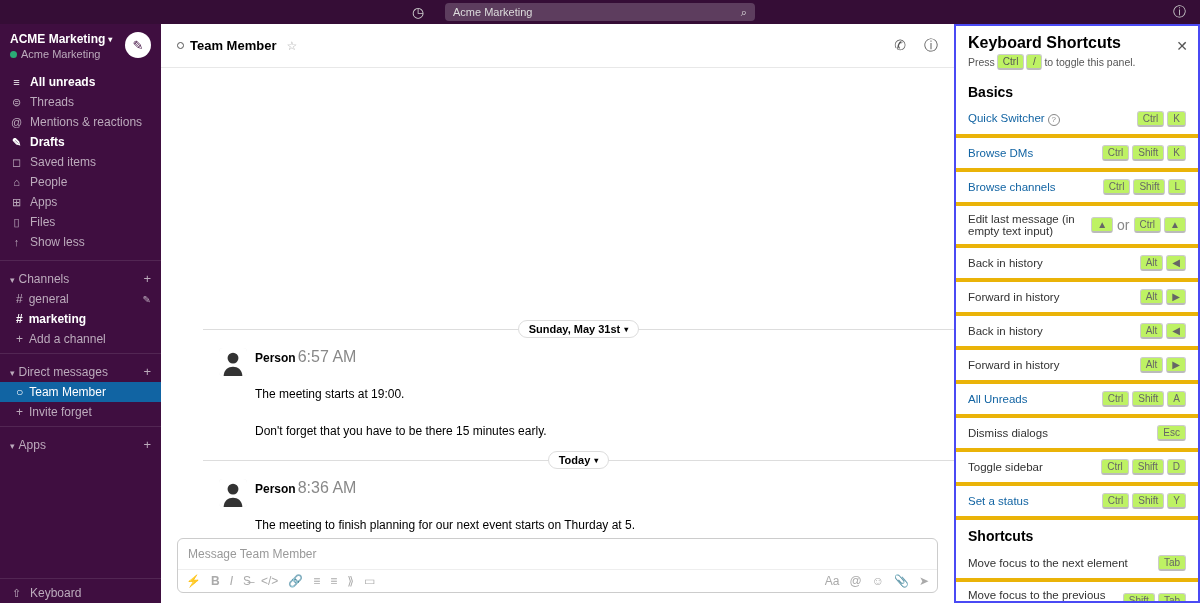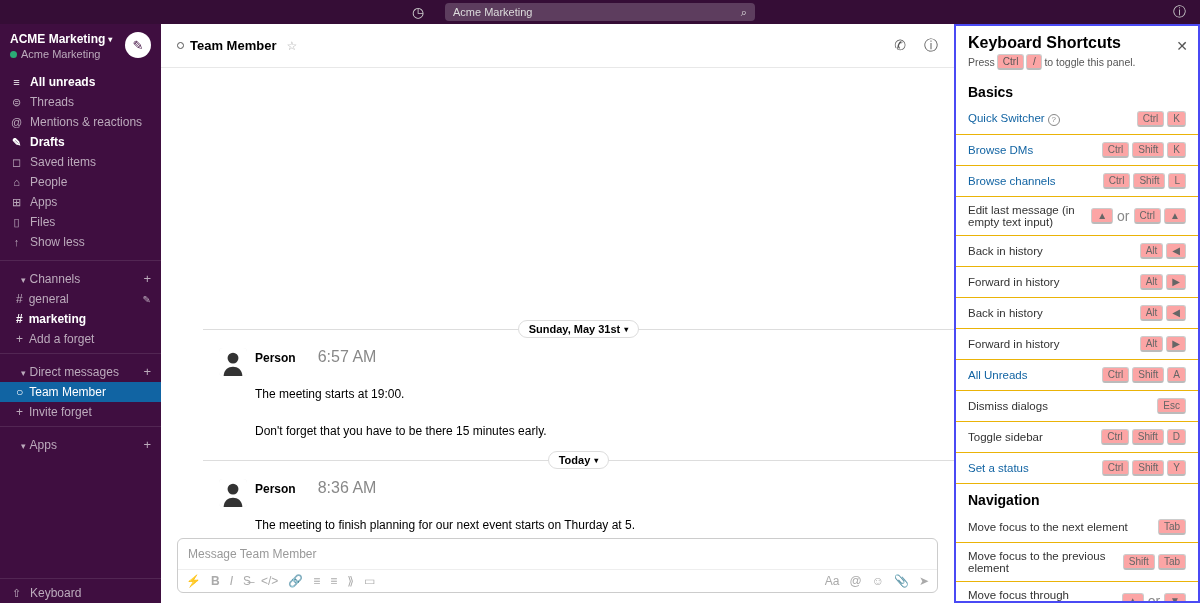--- a/index.html
+++ b/index.html
@@ -12,21 +12,21 @@
 .sidebar { width: 161px; background: #3f0e40; color: #bcabbc; font-size: 12px; display: flex; flex-direction: column; }
 .ws-header { padding: 8px 10px; display: flex; justify-content: space-between; align-items: flex-start; }
 .ws-name { color: #fff; font-weight: 700; font-size: 12px; display: flex; align-items: center; gap: 3px;}
 .ws-sub { color: #bcabbc; font-size: 11px; display: flex; align-items: center; gap: 4px; margin-top: 2px;}
 .presence-dot { width: 7px; height: 7px; background: #2bac76; border-radius: 50%; display: inline-block; }
 .compose-btn { width: 26px; height: 26px; background: #fff; border-radius: 50%; display: flex; align-items: center; justify-content: center; color: #3f0e40; font-size: 13px;}
 .nav-list { padding: 4px 0; }
 .nav-item { padding: 3px 10px; display: flex; align-items: center; gap: 7px; cursor: pointer; font-size: 12px;}
 .nav-item.bold { color: #fff; font-weight: 700; }
 .nav-item .icn { width: 13px; text-align: center; font-size: 11px; }
-.sec-header { padding: 6px 10px 3px; display: flex; justify-content: space-between; align-items: center; font-size: 12px; margin-left: 11px;}
+.sec-header { padding: 6px 10px 3px; display: flex; justify-content: space-between; align-items: center; font-size: 12px;}
 .sec-header .caret { font-size: 9px; margin-right: 4px;}
 .ch-item { padding: 3px 16px; display: flex; align-items: center; gap: 6px; font-size: 12px; position: relative;}
 .ch-item.active { background: #1164a3; color: #fff; }
 .ch-item.bold { color: #fff; font-weight: 700;}
 .divider { border-top: 1px solid #522653; margin: 4px 0; }
 .plus-btn { font-size: 13px; cursor: pointer; }
 .edit-btn-ch { position: absolute; right: 10px; font-size:10px; }
 
 .content { flex: 1; display: flex; flex-direction: column; border-right: 2px solid #4a4af4; position: relative;}
 .ch-header { height: 44px; border-bottom: 1px solid #e8e8e8; display: flex; align-items: center; padding: 0 16px; justify-content: space-between;}
@@ -35,42 +35,42 @@
 .ch-actions { display: flex; gap: 18px; color: #555; font-size: 14px;}
 .star { color: #aaa; font-size: 12px; margin-left: 4px; font-weight: normal;}
 .msg-area { flex: 1; overflow-y: auto; position: relative; display:flex; flex-direction:column; justify-content:flex-end;padding-left:42px;}
 .date-div { text-align: center; position: relative; margin: 6px 0;}
 .date-div::before { content:''; position:absolute; left:0; right:0; top:50%; border-top:1px solid #ddd; z-index:0;}
 .date-pill { display: inline-flex; align-items:center; gap:4px; background: #fff; border: 1px solid #ddd; border-radius: 12px; padding: 2px 10px; font-size: 11px; font-weight: 600; position: relative; z-index:1;}
 .msg { display: flex; gap: 8px; padding: 4px 16px; }
 .avatar { width: 28px; height: 28px; border-radius: 4px; background: #eee; flex-shrink: 0; overflow:hidden;}
 .avatar svg { width:100%; height:100%;}
 .msg-body { font-size: 12px; }
-.msg-head { display: flex; align-items: baseline; gap: 22px; }
+.msg-head { display: flex; align-items: baseline; gap: 2px; }
 .msg-name { font-weight: 700; font-size: 12px;}
 .msg-time { font-size: 16px; color: #888; }
 .msg-text { margin-top: 19px; line-height: 1.5;}
 .composer { margin: 0 16px 10px; border: 1px solid #ccc; border-radius: 6px; }
 .composer-input { padding: 8px 10px; font-size: 12px; color: #999; }
 .composer-tools { border-top: 1px solid #eee; padding: 4px 8px; display: flex; justify-content: space-between; align-items:center; color:#aaa; font-size:12px;}
 .tool-group { display:flex; gap:10px; align-items:center;}
 .tool-group span { cursor:pointer; }
 .lightning { color:#555; }
 
 .shortcuts { width: 244px; border: 2px solid #4a4af4; border-left:none; background: #fff; overflow-y: auto; font-size: 12px; position:relative;}
 .sc-header { padding: 8px 12px 6px; }
 .sc-title { font-weight: 700; font-size: 16px;}
 .sc-sub { font-size: 10.5px; color: #555; margin-top: 2px; display:flex; align-items:center; gap:2px;}
 .sc-close { position: absolute; top: 12px; right: 10px; font-size: 14px; color: #555; cursor:pointer;}
 .sc-section { padding: 8px 12px 4px; font-weight: 700; font-size: 14px;}
-.sc-row { padding: 7px 12px; border-bottom: 1px solid #eab308; display: flex; justify-content: flex-end; align-items: center; gap:6px;}
+.sc-row { padding: 7px 12px; border-bottom: 4px solid #eab308; display: flex; justify-content: flex-end; align-items: center; gap:6px;}
 .sc-label { flex:1; font-size: 11.5px; color: #333;}
 .sc-label.link { color: #1264a3; }
 .sc-keys { display: flex; gap: 3px; align-items:center; font-size:10px; color:#666;}
-.key { background: #fca5a5; border: 1px solid #ccc; border-bottom:2px solid #bbb; border-radius: 3px; padding: 1px 5px; font-size: 10px; min-width:16px; text-align:center;}
+.key { background: #bef264; border: 1px solid #ccc; border-bottom:2px solid #bbb; border-radius: 3px; padding: 1px 5px; font-size: 10px; min-width:16px; text-align:center;}
 .or-txt { font-size:14px; color:#888; margin:0 1px;}
 .help-q { display:inline-flex; width:12px;height:12px;border:1px solid #888;border-radius:50%;font-size:8px;align-items:center;justify-content:center;color:#888;margin-left:3px;}
 </style>
 </head>
 <body>
 
 <div class="topbar">
   <span class="history-icon">◷</span>
   <div class="search">
     <span>Acme Marketing</span>
@@ -142,21 +142,21 @@
           <span>#</span>
           <span>general</span>
           <span class="edit-btn-ch">✎</span>
         </div>
         <div class="ch-item bold">
           <span>#</span>
           <span>marketing</span>
         </div>
         <div class="ch-item">
           <span>+</span>
-          <span>Add a forget</span>
+          <span>Add a channel</span>
         </div>
       </div>
     <div class="divider"></div>
     <div id="sec-dms">
         <div class="sec-header">
           <span><span class="caret">▾</span>Direct messages</span>
           <span class="plus-btn">+</span>
         </div>
         <div class="ch-item active">
           <span>○</span>
@@ -349,21 +349,21 @@
           </span>
         </div>
         <div class="sc-row">
           <span class="sc-label link">Set a status</span>
           <span class="sc-keys">
             <span class="key">Ctrl</span>
             <span class="key">Shift</span>
             <span class="key">Y</span>
           </span>
         </div>
-        <div class="sc-section">Navigation</div>
+        <div class="sc-section">Shortcuts</div>
         <div class="sc-row">
           <span class="sc-label">Move focus to the next element</span>
           <span class="sc-keys">
             <span class="key">Tab</span>
           </span>
         </div>
         <div class="sc-row">
           <span class="sc-label">Move focus to the previous element</span>
           <span class="sc-keys">
             <span class="key">Shift</span>

